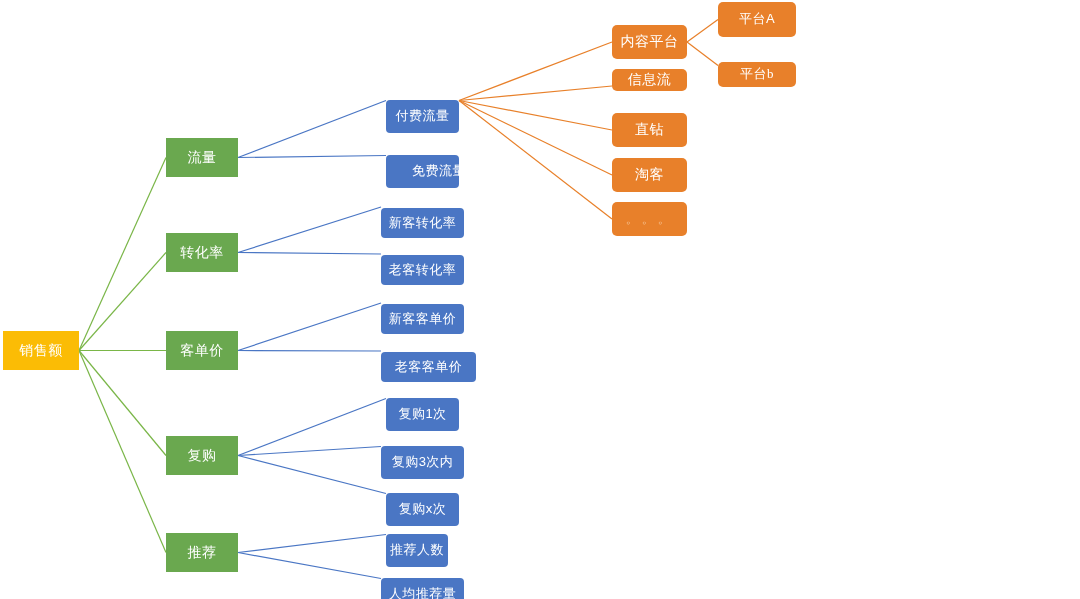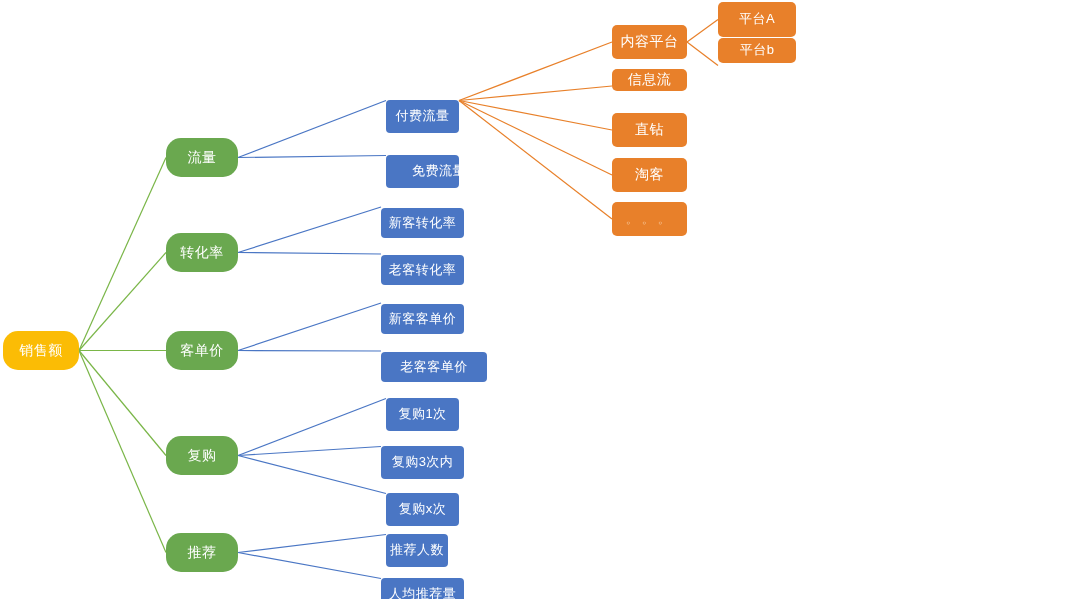--- a/index.html
+++ b/index.html
@@ -23,21 +23,21 @@
     top: 0;
     width: 1080px;
     height: 599px;
   }
   .node {
     position: absolute;
     box-sizing: border-box;
     display: flex;
     align-items: center;
     justify-content: center;
-    border-radius: 15px;
+    border-radius: 0;
     color: #ffffff;
     text-align: center;
     line-height: 1.1;
     white-space: nowrap;
     letter-spacing: 0.5px;
   }
   .node.root {
     background: #fbbc05;
     font-size: 14px;
   }
@@ -122,29 +122,29 @@
       <div class="node level1" style="left: 166px; top: 138px; width: 72px; height: 39px;">流量</div>
       <div class="node level1" style="left: 166px; top: 233px; width: 72px; height: 39px;">转化率</div>
       <div class="node level1" style="left: 166px; top: 331px; width: 72px; height: 39px;">客单价</div>
       <div class="node level1" style="left: 166px; top: 436px; width: 72px; height: 39px;">复购</div>
       <div class="node level1" style="left: 166px; top: 533px; width: 72px; height: 39px;">推荐</div>
       <div class="node level2" style="left: 386px; top: 84px; width: 73px; height: 33px;">付费流量</div>
       <div class="node level2" style="left: 386px; top: 139px; width: 73px; height: 33px; padding-left: 33px;">免费流量</div>
       <div class="node level2" style="left: 381px; top: 192px; width: 83px; height: 30px;">新客转化率</div>
       <div class="node level2" style="left: 381px; top: 239px; width: 83px; height: 30px;">老客转化率</div>
       <div class="node level2" style="left: 381px; top: 288px; width: 83px; height: 30px;">新客客单价</div>
-      <div class="node level2" style="left: 381px; top: 336px; width: 106px; height: 30px; text-align: right;">老客客单价</div>
+      <div class="node level2" style="left: 381px; top: 336px; width: 95px; height: 30px; text-align: right;">老客客单价</div>
       <div class="node level2" style="left: 386px; top: 382px; width: 73px; height: 33px;">复购1次</div>
       <div class="node level2" style="left: 381px; top: 430px; width: 83px; height: 33px;">复购3次内</div>
       <div class="node level2" style="left: 386px; top: 477px; width: 73px; height: 33px;">复购x次</div>
       <div class="node level2" style="left: 386px; top: 518px; width: 62px; height: 33px;">推荐人数</div>
       <div class="node level2" style="left: 381px; top: 562px; width: 83px; height: 33px;">人均推荐量</div>
       <div class="node level3" style="left: 612px; top: 25px; width: 75px; height: 34px;">内容平台</div>
       <div class="node level3" style="left: 612px; top: 69px; width: 75px; height: 22px;">信息流</div>
       <div class="node level3" style="left: 612px; top: 113px; width: 75px; height: 34px;">直钻</div>
       <div class="node level3" style="left: 612px; top: 158px; width: 75px; height: 34px;">淘客</div>
       <div class="node level3 ellipsis" style="left: 612px; top: 202px; width: 75px; height: 34px;">。。。</div>
       <div class="node level4" style="left: 718px; top: 2px; width: 78px; height: 35px;">平台A</div>
-      <div class="node level4" style="left: 718px; top: 38px; width: 78px; height: 25px;">平台b</div>
+      <div class="node level4" style="left: 718px; top: 62px; width: 78px; height: 25px; font-family: Liberation Serif, serif;">平台b</div>
     </div>
 
 
 </div>
 
 </body></html>

